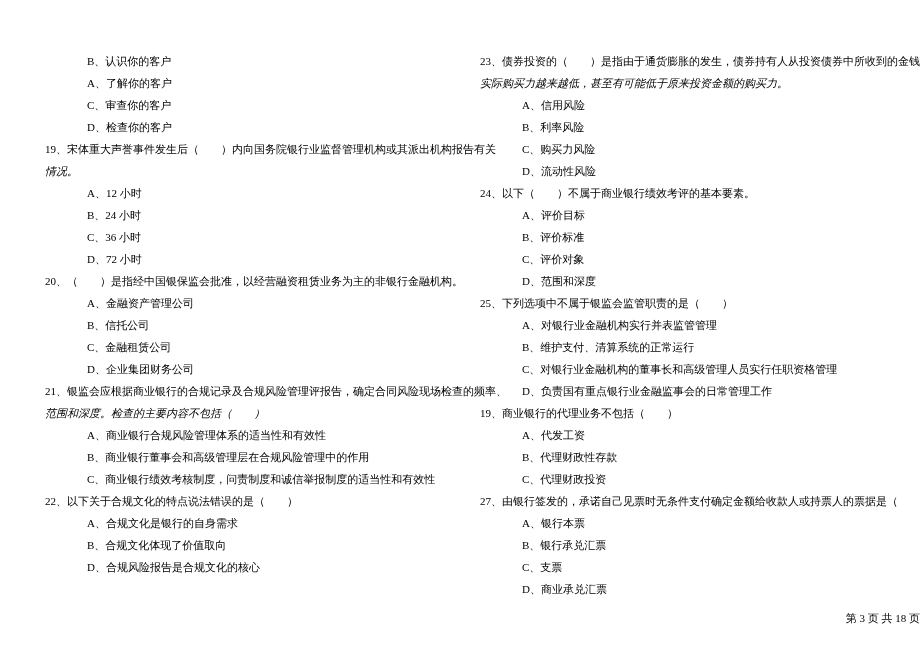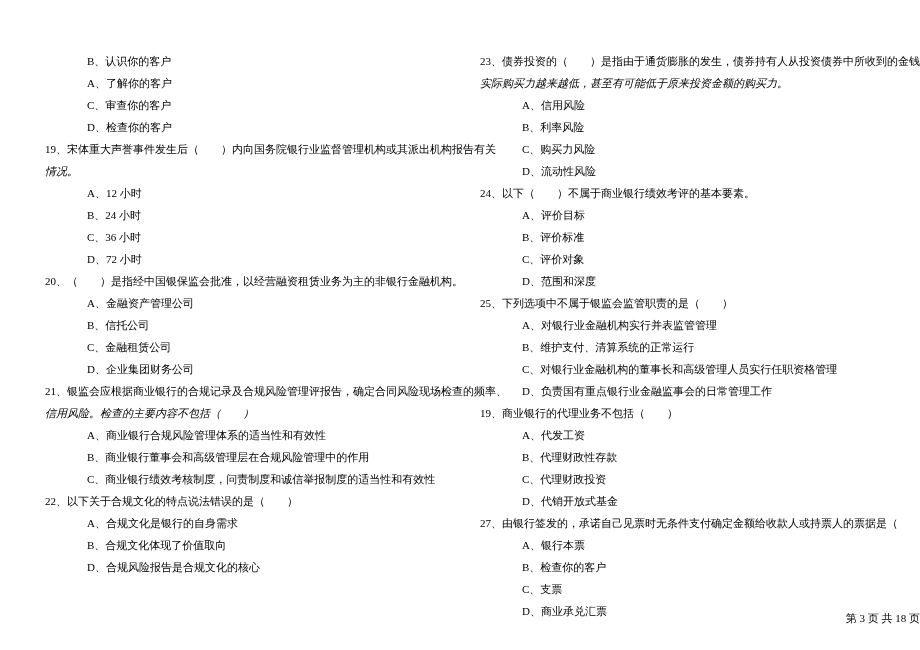--- a/index.html
+++ b/index.html
@@ -62,21 +62,21 @@
     <div class="line option">C、36 小时</div>
     <div class="line option">D、72 小时</div>
 
     <div class="line question">20、（　　）是指经中国银保监会批准，以经营融资租赁业务为主的非银行金融机构。</div>
     <div class="line option">A、金融资产管理公司</div>
     <div class="line option">B、信托公司</div>
     <div class="line option">C、金融租赁公司</div>
     <div class="line option">D、企业集团财务公司</div>
 
     <div class="line question">21、银监会应根据商业银行的合规记录及合规风险管理评报告，确定合同风险现场检查的频率、</div>
-    <div class="line q-cont">信用风险。检查的主要内容不包括（　　）</div>
+    <div class="line q-cont">范围和深度。检查的主要内容不包括（　　）</div>
     <div class="line option">A、商业银行合规风险管理体系的适当性和有效性</div>
     <div class="line option">B、商业银行董事会和高级管理层在合规风险管理中的作用</div>
     <div class="line option">C、商业银行绩效考核制度，问责制度和诚信举报制度的适当性和有效性</div>
 
     <div class="line question">22、以下关于合规文化的特点说法错误的是（　　）</div>
     <div class="line option">A、合规文化是银行的自身需求</div>
     <div class="line option">B、合规文化体现了价值取向</div>
     <div class="line option">D、合规风险报告是合规文化的核心</div>
   </div>
 
@@ -97,23 +97,22 @@
     <div class="line question">25、下列选项中不属于银监会监管职责的是（　　）</div>
     <div class="line option">A、对银行业金融机构实行并表监管管理</div>
     <div class="line option">B、维护支付、清算系统的正常运行</div>
     <div class="line option">C、对银行业金融机构的董事长和高级管理人员实行任职资格管理</div>
     <div class="line option">D、负责国有重点银行业金融监事会的日常管理工作</div>
 
     <div class="line question">19、商业银行的代理业务不包括（　　）</div>
     <div class="line option">A、代发工资</div>
     <div class="line option">B、代理财政性存款</div>
     <div class="line option">C、代理财政投资</div>
-    <div class="line option">D、代销开放式基金</div>
 
     <div class="line question">27、由银行签发的，承诺自己见票时无条件支付确定金额给收款人或持票人的票据是（　　）</div>
     <div class="line option">A、银行本票</div>
-    <div class="line option">B、检查你的客户</div>
+    <div class="line option">B、银行承兑汇票</div>
     <div class="line option">C、支票</div>
     <div class="line option">D、商业承兑汇票</div>
   </div>
 </div>
 
 <div class="footer">第 3 页 共 18 页</div>
 
 </body></html>

